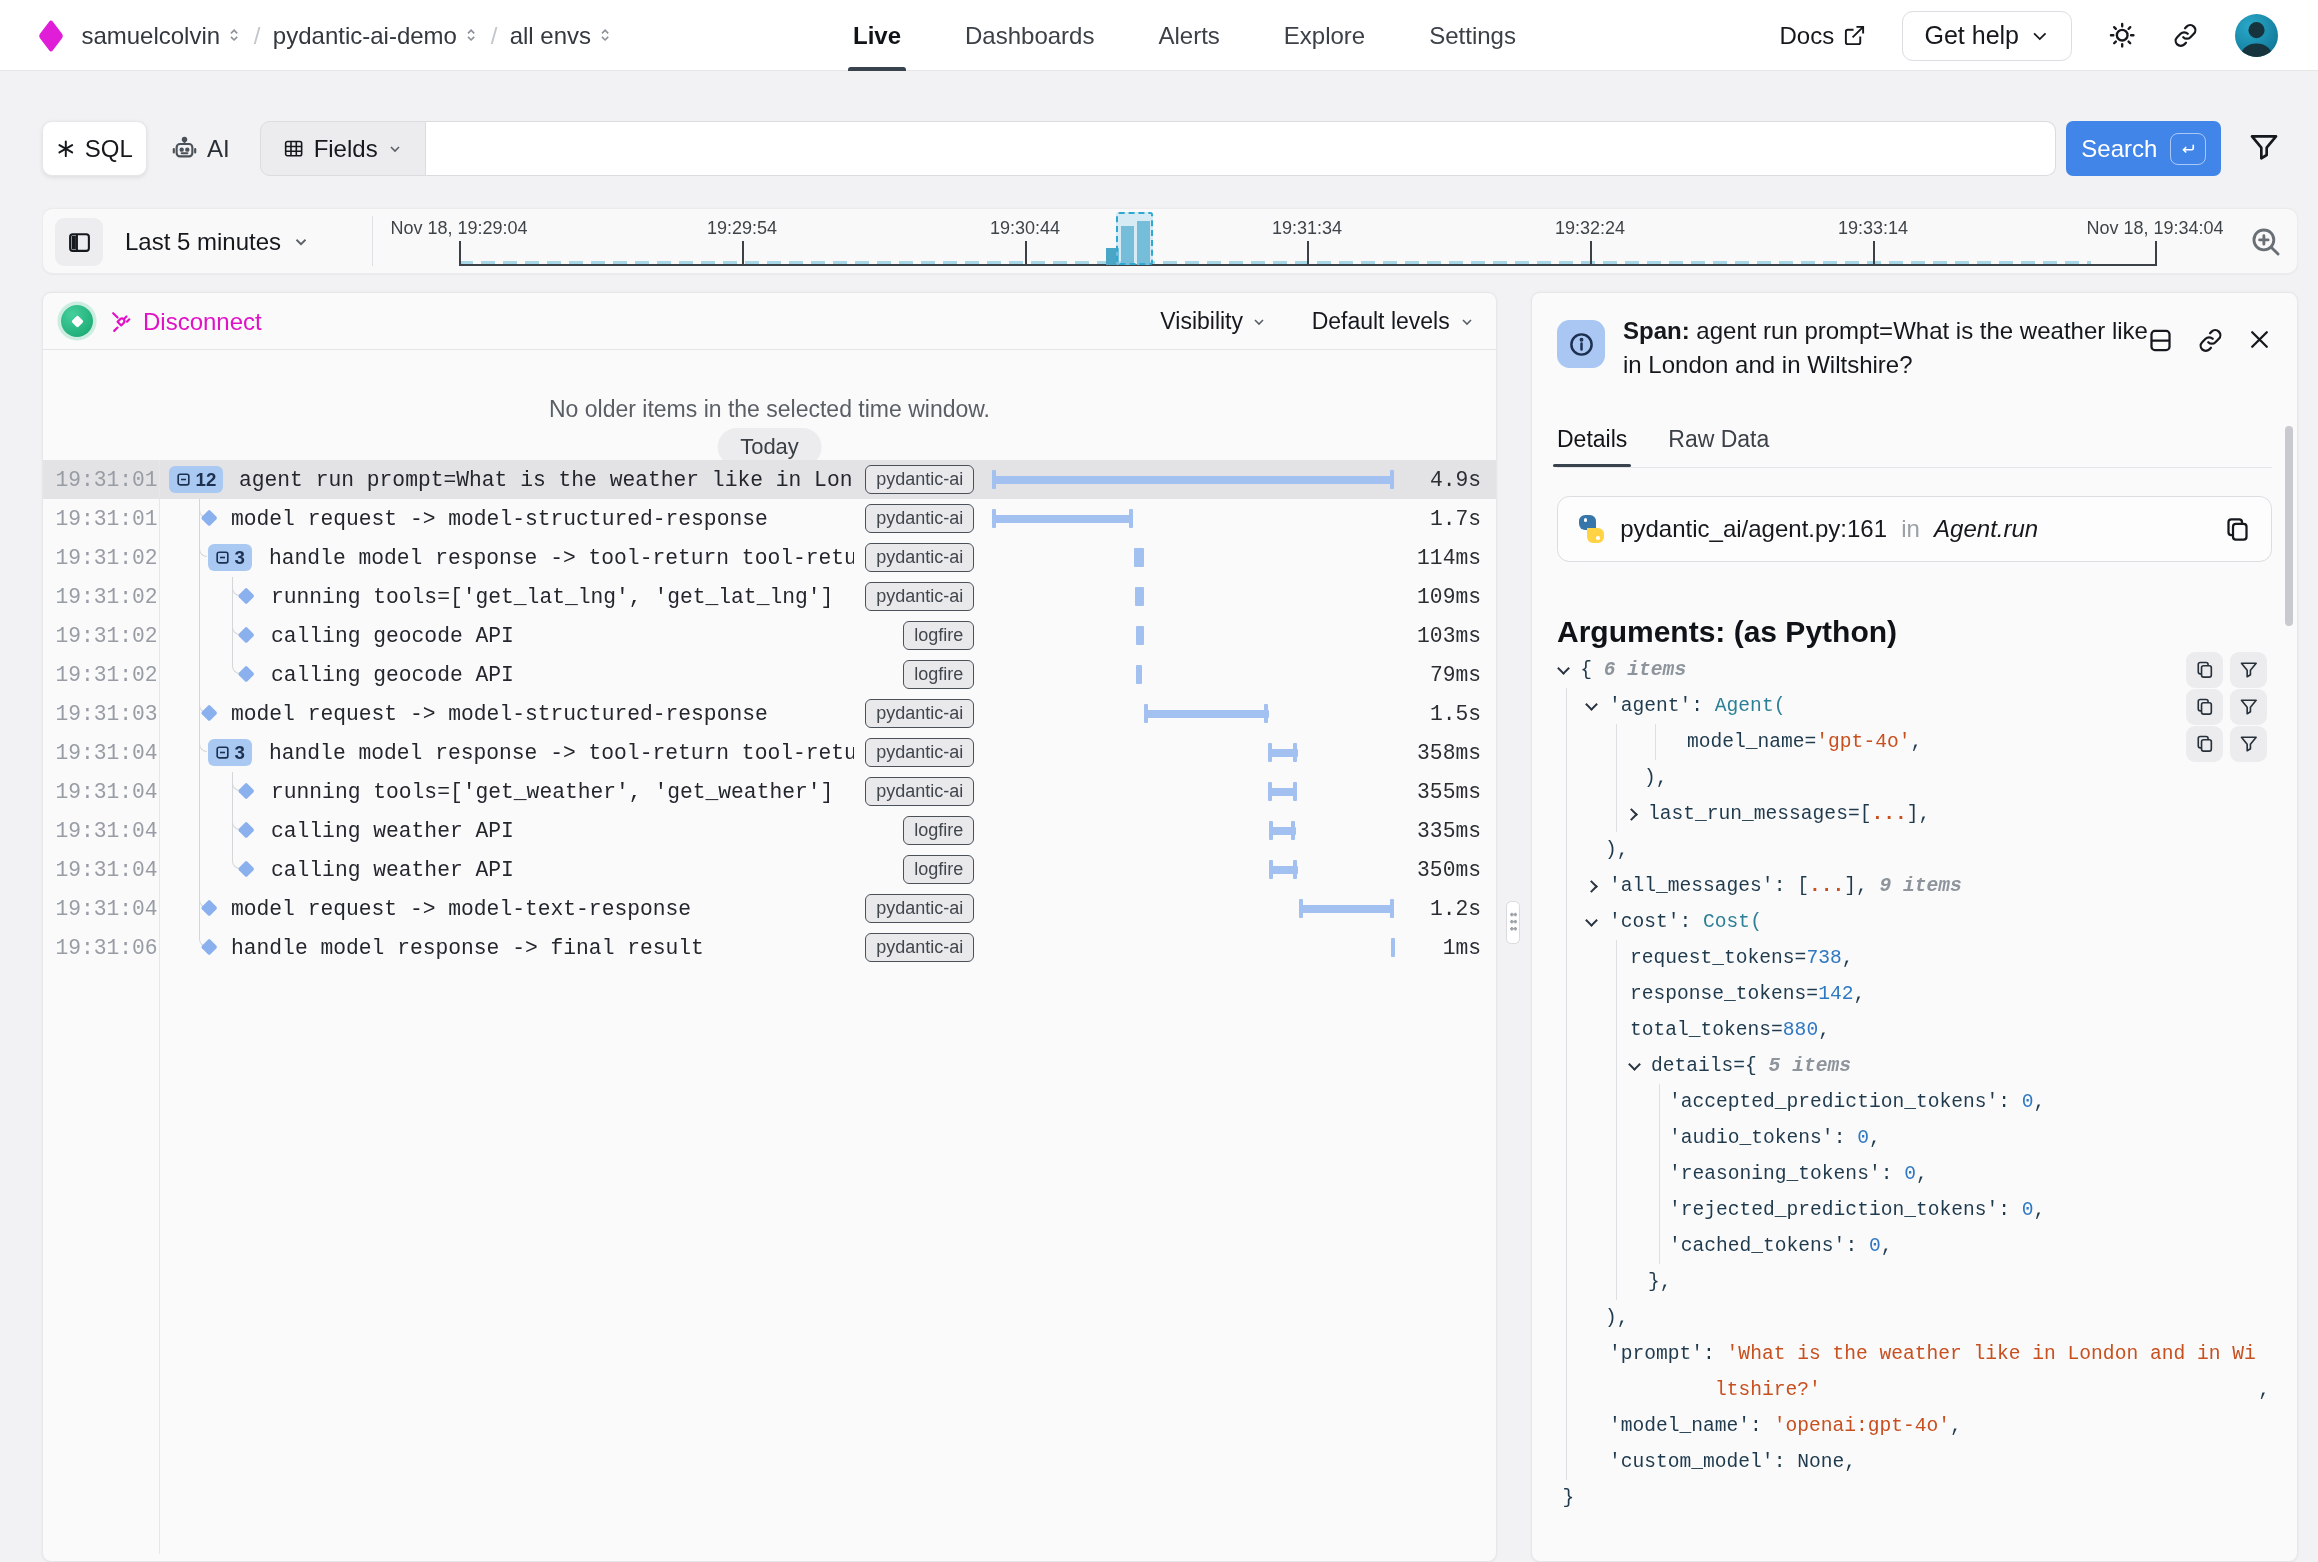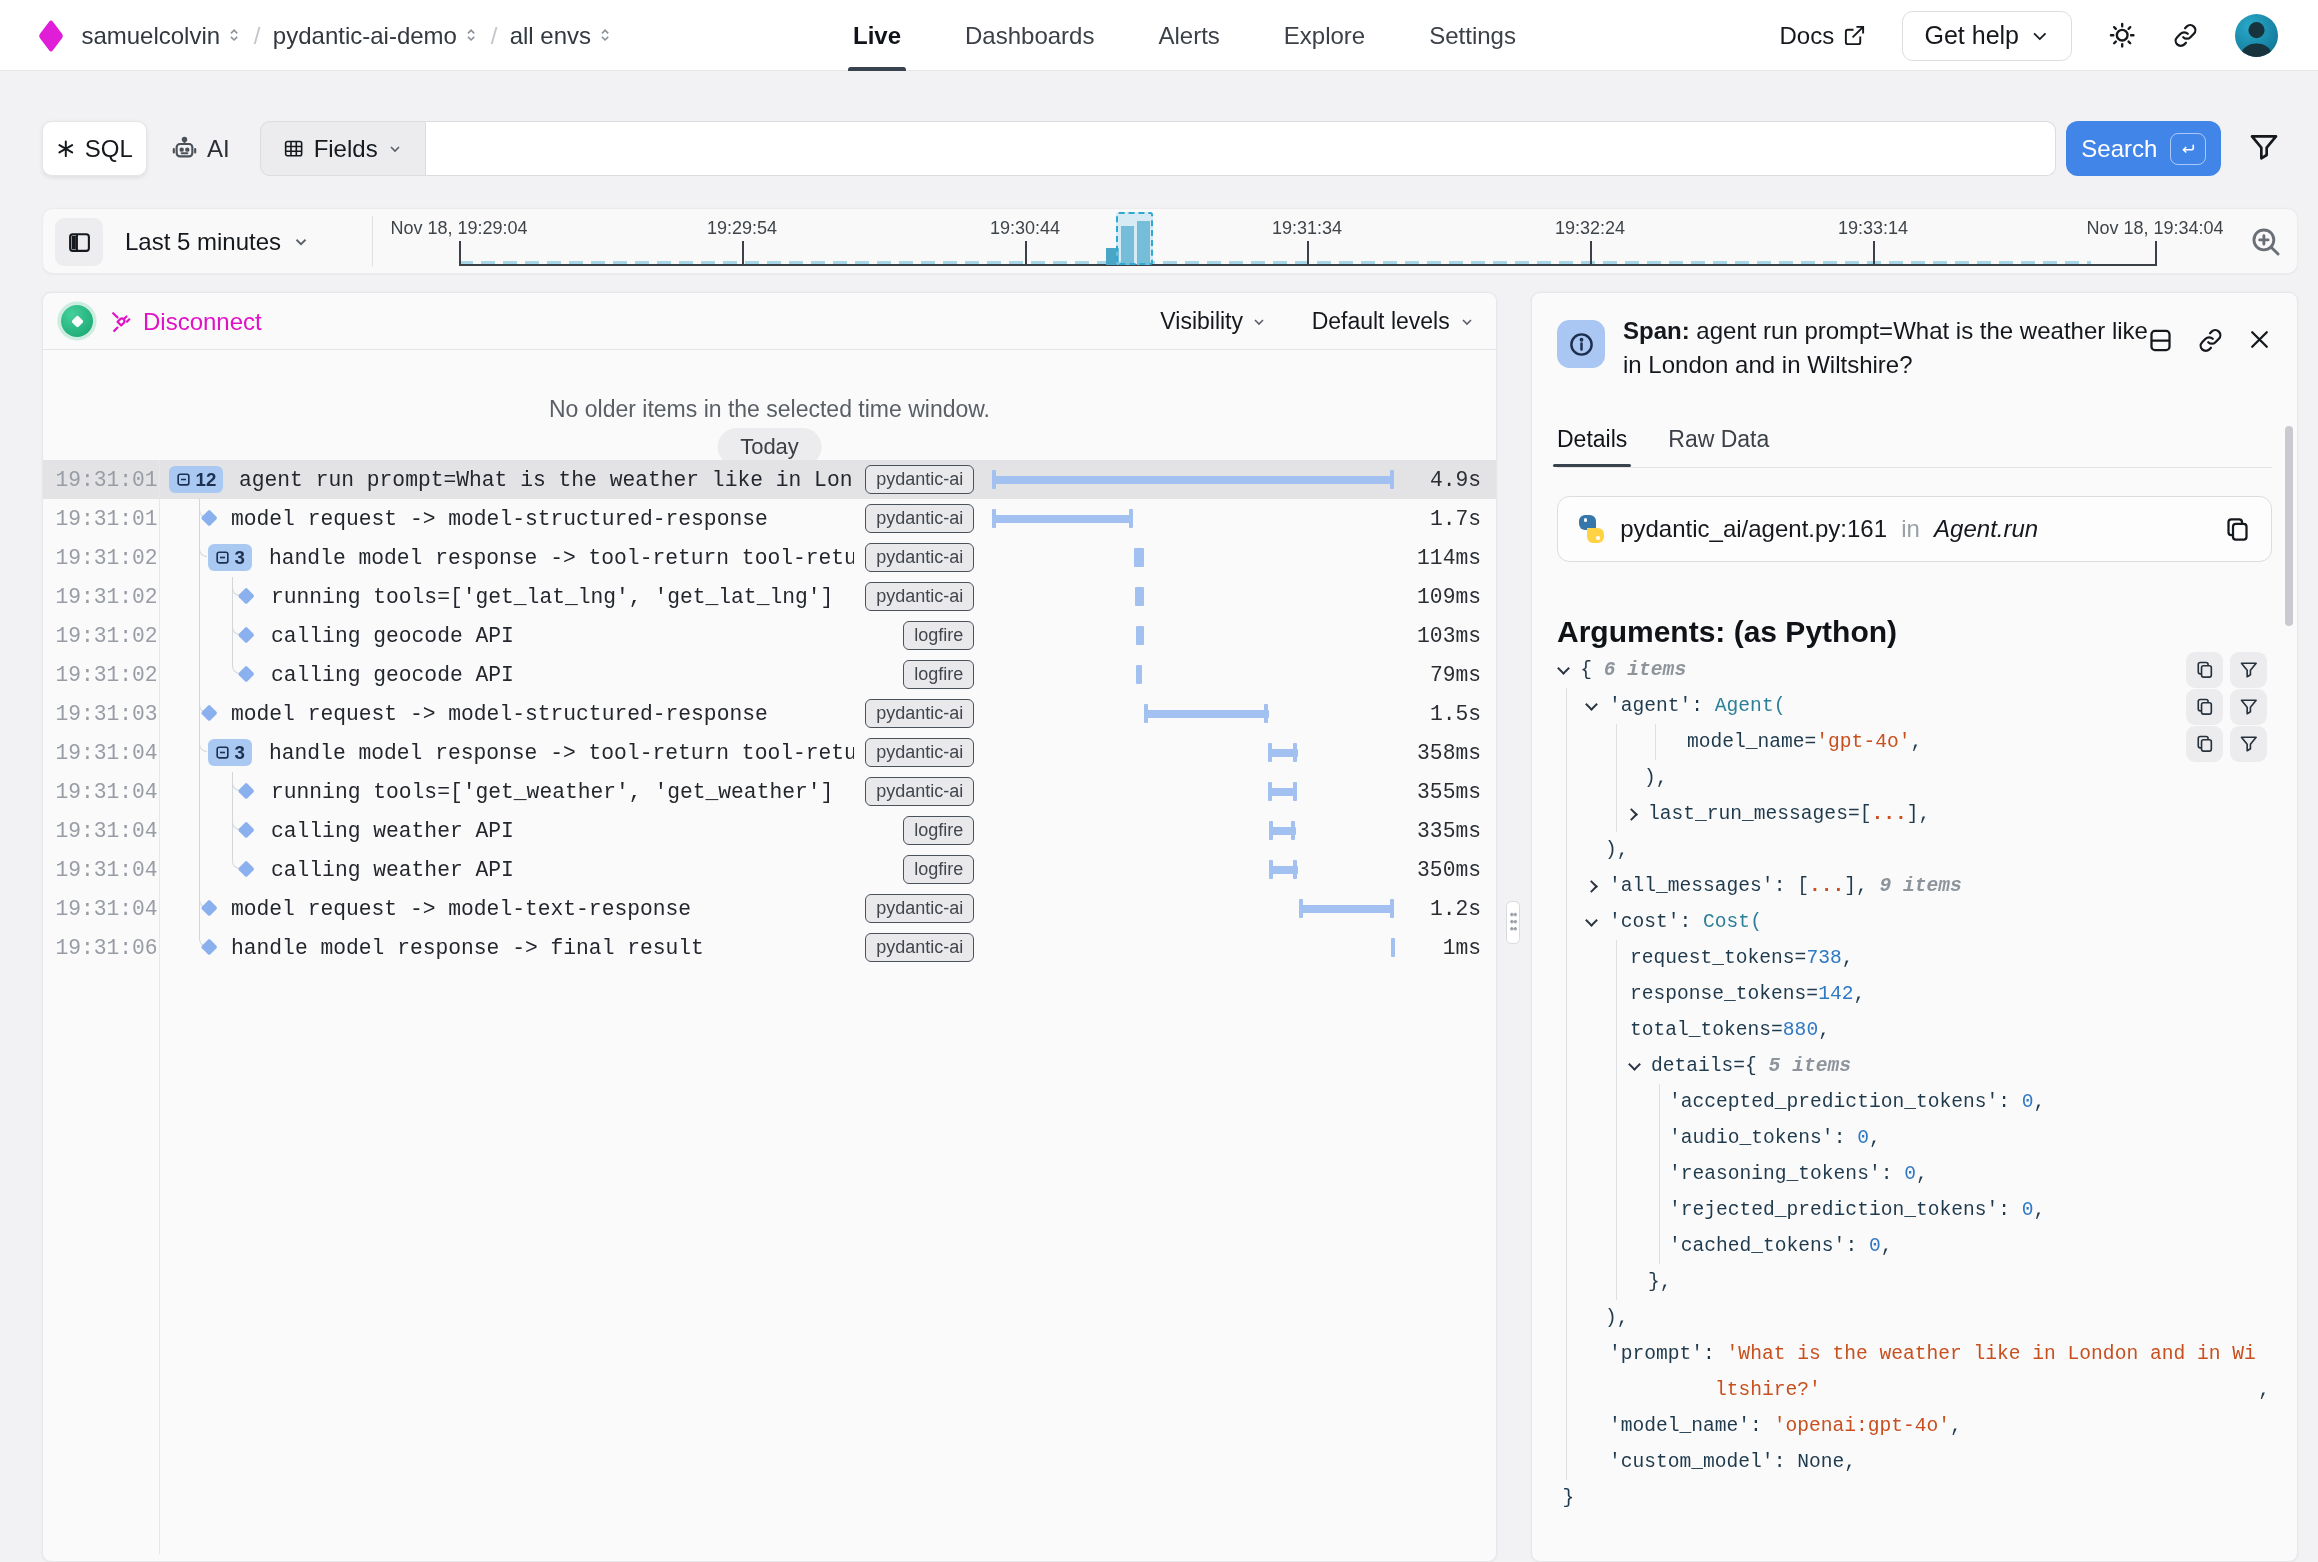--- a/index.html
+++ b/index.html
@@ -22,21 +22,21 @@
   .docs { display:flex; align-items:center; gap:9px; font-size:24px; color:#15181c; cursor:pointer; }
   .gethelp { display:flex; align-items:center; gap:10.7px; font-size:25px; color:#15181c; background:#fff; border:1.3px solid #dcdce1; border-radius:10.7px; height:50px; padding:0 21.3px; cursor:pointer; }
   .avatar { width:43px; height:43px; border-radius:50%; background:radial-gradient(circle at 35% 30%, #2aa9c9, #0b6c8d); overflow:hidden; position:relative; cursor:pointer; }
 
   
   .search-row { position:absolute; left:0; top:117px; width:2319px; height:62px; }
   .sql-btn { position:absolute; left:42px; top:4.4px; width:105px; height:55px; background:#fff; border:0.9px solid #e6e6e9; border-radius:9.8px; box-shadow:0 1.8px 4.4px rgba(0,0,0,.08); display:flex; align-items:center; justify-content:center; gap:9px; font-size:24px; font-weight:500; cursor:pointer; }
   .ai-btn { position:absolute; left:171px; top:4.4px; height:55px; display:flex; align-items:center; gap:9px; font-size:24px; color:#2a2f36; cursor:pointer; }
   .fields-btn { position:absolute; left:260px; top:4.4px; width:166px; height:55px; background:#ececef; border:0.9px solid #dbdbe0; border-radius:9.8px 0 0 9.8px; display:flex; align-items:center; justify-content:center; gap:9px; font-size:24px; cursor:pointer; }
   .query-input { position:absolute; left:426px; top:4.4px; width:1630px; height:55px; background:#fff; border:0.9px solid #dbdbe0; border-left:none; border-radius:0 9.8px 9.8px 0; font-size:23px; padding:0 18px; font-family:"Liberation Mono", monospace; outline:none; }
-  .search-btn { position:absolute; left:2066px; top:4.4px; width:155px; height:55px; background:#4285e8; border:none; border-radius:12px; color:#fff; font-size:24px; display:flex; align-items:center; justify-content:center; gap:12.4px; cursor:pointer; }
+  .search-btn { position:absolute; left:2066px; top:4.4px; width:155px; height:55px; background:#4285e8; border:none; border-radius:7px; color:#fff; font-size:24px; display:flex; align-items:center; justify-content:center; gap:12.4px; cursor:pointer; }
   .enter-chip { width:36px; height:32px; border:1.8px solid rgba(255,255,255,.55); border-radius:8px; display:flex; align-items:center; justify-content:center; }
   .filter-big { position:absolute; left:2248px; top:14.2px; cursor:pointer; }
 
   
   .timebar { position:absolute; left:42px; top:208px; width:2256px; height:66px; background:#f9f9fa; border:0.9px solid #ececef; border-radius:10.7px; box-shadow:0 0.9px 1.8px rgba(0,0,0,.04); }
   .tb-toggle { position:absolute; left:12.4px; top:9px; width:48px; height:48px; background:#ededf0; border-radius:9px; display:flex; align-items:center; justify-content:center; cursor:pointer; }
   .tb-range { position:absolute; left:82px; top:0; height:66px; display:flex; align-items:center; gap:10.7px; font-size:24px; color:#15181c; cursor:pointer; }
   .tb-divider { position:absolute; left:329px; top:7.1px; bottom:7.1px; width:0.9px; background:#e0e0e4; }
   .axis-line { position:absolute; left:416px; width:1698px; top:55px; height:1.8px; background:#3b4147; }
   .axis-dashes { position:absolute; left:416px; width:1632px; top:52px; height:5.3px;

